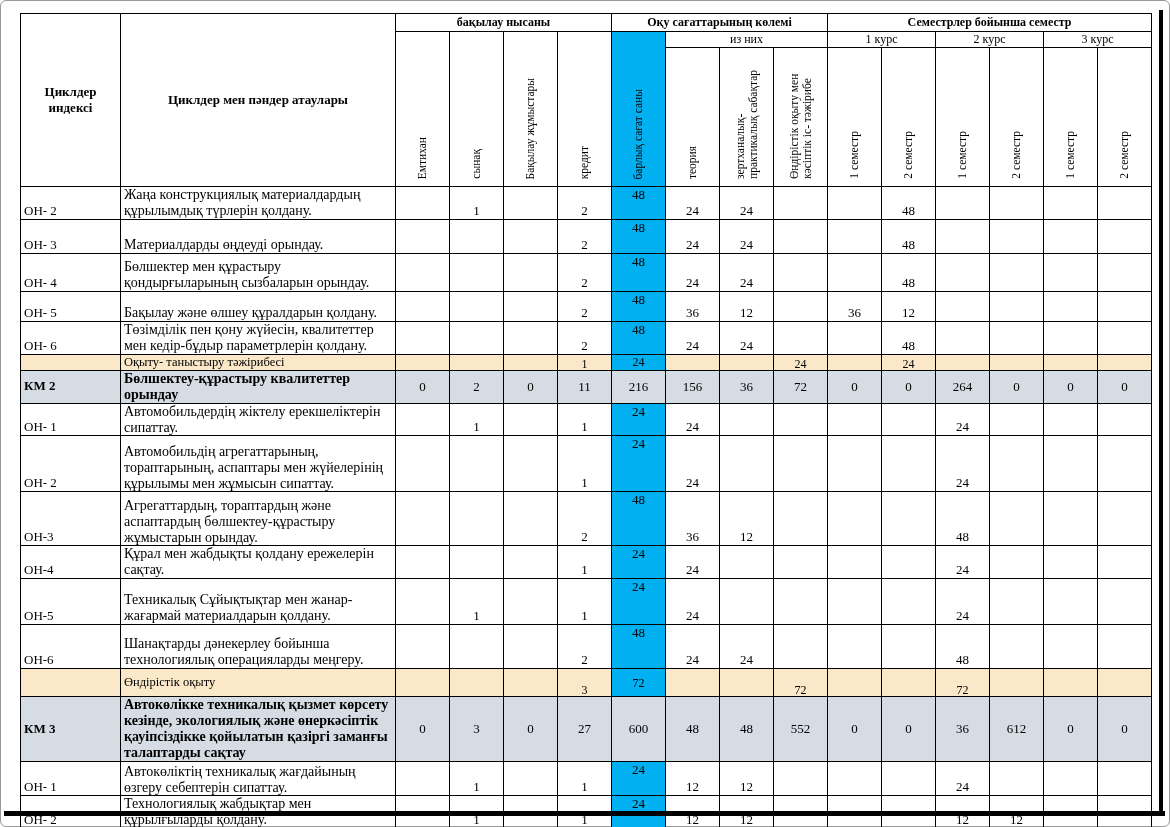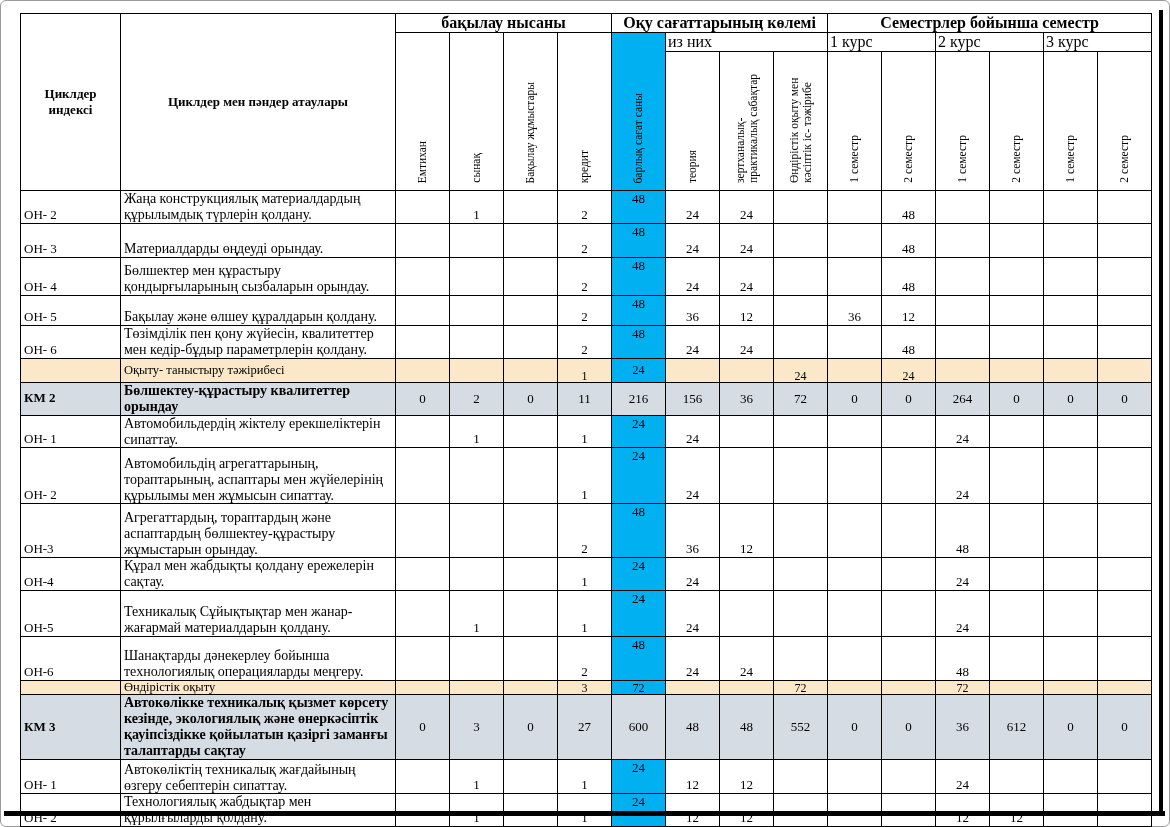--- a/index.html
+++ b/index.html
@@ -17,23 +17,23 @@
   table{
     position:absolute;left:20px;top:13px;border-collapse:collapse;table-layout:fixed;
     width:1131px;
   }
   td{border:1px solid #000;padding:0 2px;overflow:hidden;box-sizing:border-box;}
 
   
   tr.h1{height:18px;}
   tr.h2{height:16px;}
   tr.h3{height:137px;}
-  td.hgroup{font-weight:bold;font-size:16px;text-align:center;vertical-align:middle;}
+  td.hgroup{font-weight:bold;font-size:12px;text-align:center;vertical-align:middle;}
   td.hmain{font-weight:bold;font-size:13px;text-align:center;vertical-align:middle;}
-  td.hsub{font-size:16px;text-align:left;vertical-align:middle;}
+  td.hsub{font-size:12px;text-align:center;vertical-align:middle;}
   td.vert{text-align:center;vertical-align:bottom;padding:3px 0;}
   td.vert span{
     writing-mode:vertical-rl;transform:rotate(180deg);display:inline-block;
     max-height:128px;font-size:11.5px;line-height:1.12;text-align:left;
   }
   td.total-h{background:var(--c-total);}
 
   
   td.idx{text-align:left;vertical-align:bottom;font-size:13px;padding:0 3px;}
   td.nm{text-align:left;vertical-align:bottom;font-size:14px;line-height:1.13;padding:0 3px;}
@@ -184,21 +184,21 @@
         <td class="num">24</td>
         <td class="num">24</td>
         <td class="num"></td>
         <td class="num"></td>
         <td class="num">48</td>
         <td class="num"></td>
         <td class="num"></td>
         <td class="num"></td>
         <td class="num"></td>
       </tr>
-      <tr class="practice" style="height: 24px; font-family: Liberation Serif, serif;">
+      <tr class="practice" style="height: 16px; font-family: Liberation Serif, serif;">
         <td class="idx"></td>
         <td class="nm">Оқыту- таныстыру тәжірибесі</td>
         <td class="num"></td>
         <td class="num"></td>
         <td class="num"></td>
         <td class="num">1</td>
         <td class="num total">24</td>
         <td class="num"></td>
         <td class="num"></td>
         <td class="num">24</td>
@@ -328,21 +328,21 @@
         <td class="num">24</td>
         <td class="num">24</td>
         <td class="num"></td>
         <td class="num"></td>
         <td class="num"></td>
         <td class="num">48</td>
         <td class="num"></td>
         <td class="num"></td>
         <td class="num"></td>
       </tr>
-      <tr class="practice" style="height: 14px; padding-left: 29px;">
+      <tr class="practice" style="height: 28px; padding-left: 29px;">
         <td class="idx"></td>
         <td class="nm">Өндірістік оқыту</td>
         <td class="num"></td>
         <td class="num"></td>
         <td class="num"></td>
         <td class="num">3</td>
         <td class="num total">72</td>
         <td class="num"></td>
         <td class="num"></td>
         <td class="num">72</td>

